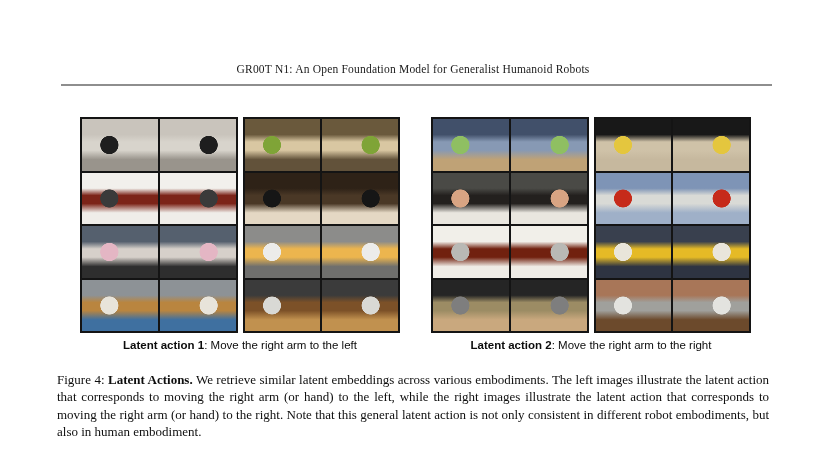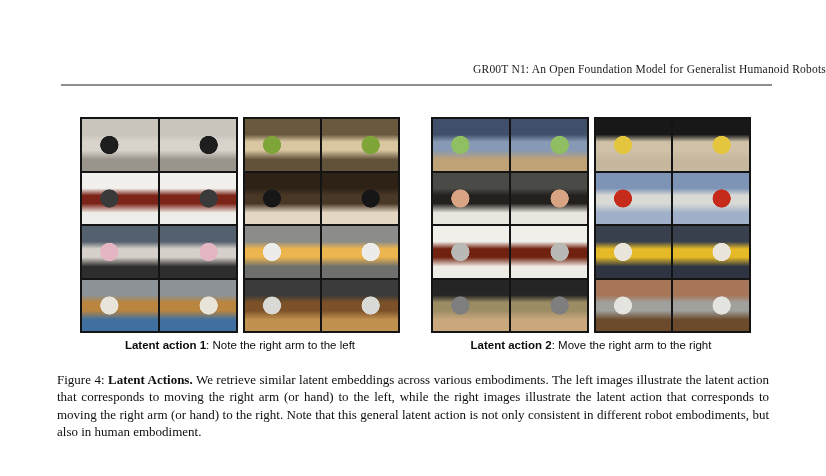--- a/index.html
+++ b/index.html
@@ -1,21 +1,21 @@
 <!DOCTYPE html>
 <html><head>
 <meta charset="utf-8">
 <style>
   html,body{margin:0;padding:0;background:#ffffff;}
   .page{
     position:relative;width:826px;height:476px;background:#ffffff;overflow:hidden;
     font-family:"Liberation Serif", serif;color:#111;
   }
   .running-head{
-    position:absolute;top:63px;left:0;width:826px;text-align:right;
+    position:absolute;top:63px;left:0;width:826px;text-align:center;
     font-size:11.5px;letter-spacing:.2px;color:#1a1a1a;
   }
   .head-rule{
     position:absolute;top:84px;left:61px;width:711px;height:2px;background:#8e8e8e;
   }
   .figure-panel{
     position:absolute;top:117px;height:216px;width:320px;display:flex;gap:5px;
   }
   .panel-1{left:80px;}
   .panel-2{left:431px;}
@@ -84,19 +84,19 @@
         <div class="cell" title="Black robot arm above beige carpet with plate and yellow egg" style="background: radial-gradient(circle at 64% 50%, rgb(228, 198, 62) 0px, rgb(228, 198, 62) 16%, rgba(0, 0, 0, 0) 17%), linear-gradient(rgb(24, 24, 24) 0%, rgb(24, 24, 24) 30%, rgb(207, 194, 168) 44%, rgb(207, 194, 168) 60%, rgb(198, 184, 158) 78%, rgb(198, 184, 158) 100%);"></div>
         <div class="cell" title="Blue patterned sofa table with white cloth, red bowl and human hand" style="background: radial-gradient(circle at 36% 50%, rgb(198, 42, 26) 0px, rgb(198, 42, 26) 16%, rgba(0, 0, 0, 0) 17%), linear-gradient(rgb(126, 148, 182) 0%, rgb(126, 148, 182) 30%, rgb(217, 218, 214) 44%, rgb(217, 218, 214) 60%, rgb(159, 176, 200) 78%, rgb(159, 176, 200) 100%);"></div>
         <div class="cell" title="Blue patterned sofa table with white cloth, red bowl and human hand" style="background: radial-gradient(circle at 64% 50%, rgb(198, 42, 26) 0px, rgb(198, 42, 26) 16%, rgba(0, 0, 0, 0) 17%), linear-gradient(rgb(126, 148, 182) 0%, rgb(126, 148, 182) 30%, rgb(217, 218, 214) 44%, rgb(217, 218, 214) 60%, rgb(159, 176, 200) 78%, rgb(159, 176, 200) 100%);"></div>
         <div class="cell" title="Yellow table with white box against dark navy curtain" style="background: radial-gradient(circle at 36% 50%, rgb(233, 229, 218) 0px, rgb(233, 229, 218) 16%, rgba(0, 0, 0, 0) 17%), linear-gradient(rgb(57, 64, 78) 0%, rgb(57, 64, 78) 30%, rgb(229, 186, 38) 44%, rgb(229, 186, 38) 60%, rgb(46, 52, 66) 78%, rgb(46, 52, 66) 100%);"></div>
         <div class="cell" title="Yellow table with white box against dark navy curtain" style="background: radial-gradient(circle at 64% 50%, rgb(233, 229, 218) 0px, rgb(233, 229, 218) 16%, rgba(0, 0, 0, 0) 17%), linear-gradient(rgb(57, 64, 78) 0%, rgb(57, 64, 78) 30%, rgb(229, 186, 38) 44%, rgb(229, 186, 38) 60%, rgb(46, 52, 66) 78%, rgb(46, 52, 66) 100%);"></div>
         <div class="cell" title="White robot arm at gray kitchen sink with brick wall and plant" style="background: radial-gradient(circle at 36% 50%, rgb(227, 227, 223) 0px, rgb(227, 227, 223) 16%, rgba(0, 0, 0, 0) 17%), linear-gradient(rgb(168, 118, 88) 0%, rgb(168, 118, 88) 30%, rgb(160, 160, 156) 44%, rgb(160, 160, 156) 60%, rgb(108, 74, 44) 78%, rgb(108, 74, 44) 100%);"></div>
         <div class="cell" title="White robot arm at gray kitchen sink with brick wall and plant" style="background: radial-gradient(circle at 64% 50%, rgb(227, 227, 223) 0px, rgb(227, 227, 223) 16%, rgba(0, 0, 0, 0) 17%), linear-gradient(rgb(168, 118, 88) 0%, rgb(168, 118, 88) 30%, rgb(160, 160, 156) 44%, rgb(160, 160, 156) 60%, rgb(108, 74, 44) 78%, rgb(108, 74, 44) 100%);"></div>
       </div>
   </div>
 
-  <div class="panel-caption cap-1"><b>Latent action 1</b><span>: Note the right arm to the left</span></div>
+  <div class="panel-caption cap-1"><b>Latent action 1</b><span>: Move the right arm to the left</span></div>
 
   <div class="panel-caption cap-2"><b>Latent action 2</b><span>: Move the right arm to the right</span></div>
 
   <div class="fig-caption"><span>Figure 4: </span><b>Latent Actions.</b><span> We retrieve similar latent embeddings across various embodiments. The left images illustrate the latent action that corresponds to moving the right arm (or hand) to the left, while the right images illustrate the latent action that corresponds to moving the right arm (or hand) to the right. Note that this general latent action is not only consistent in different robot embodiments, but also in human embodiment.</span></div>
 
 </div>
 
 </body></html>

